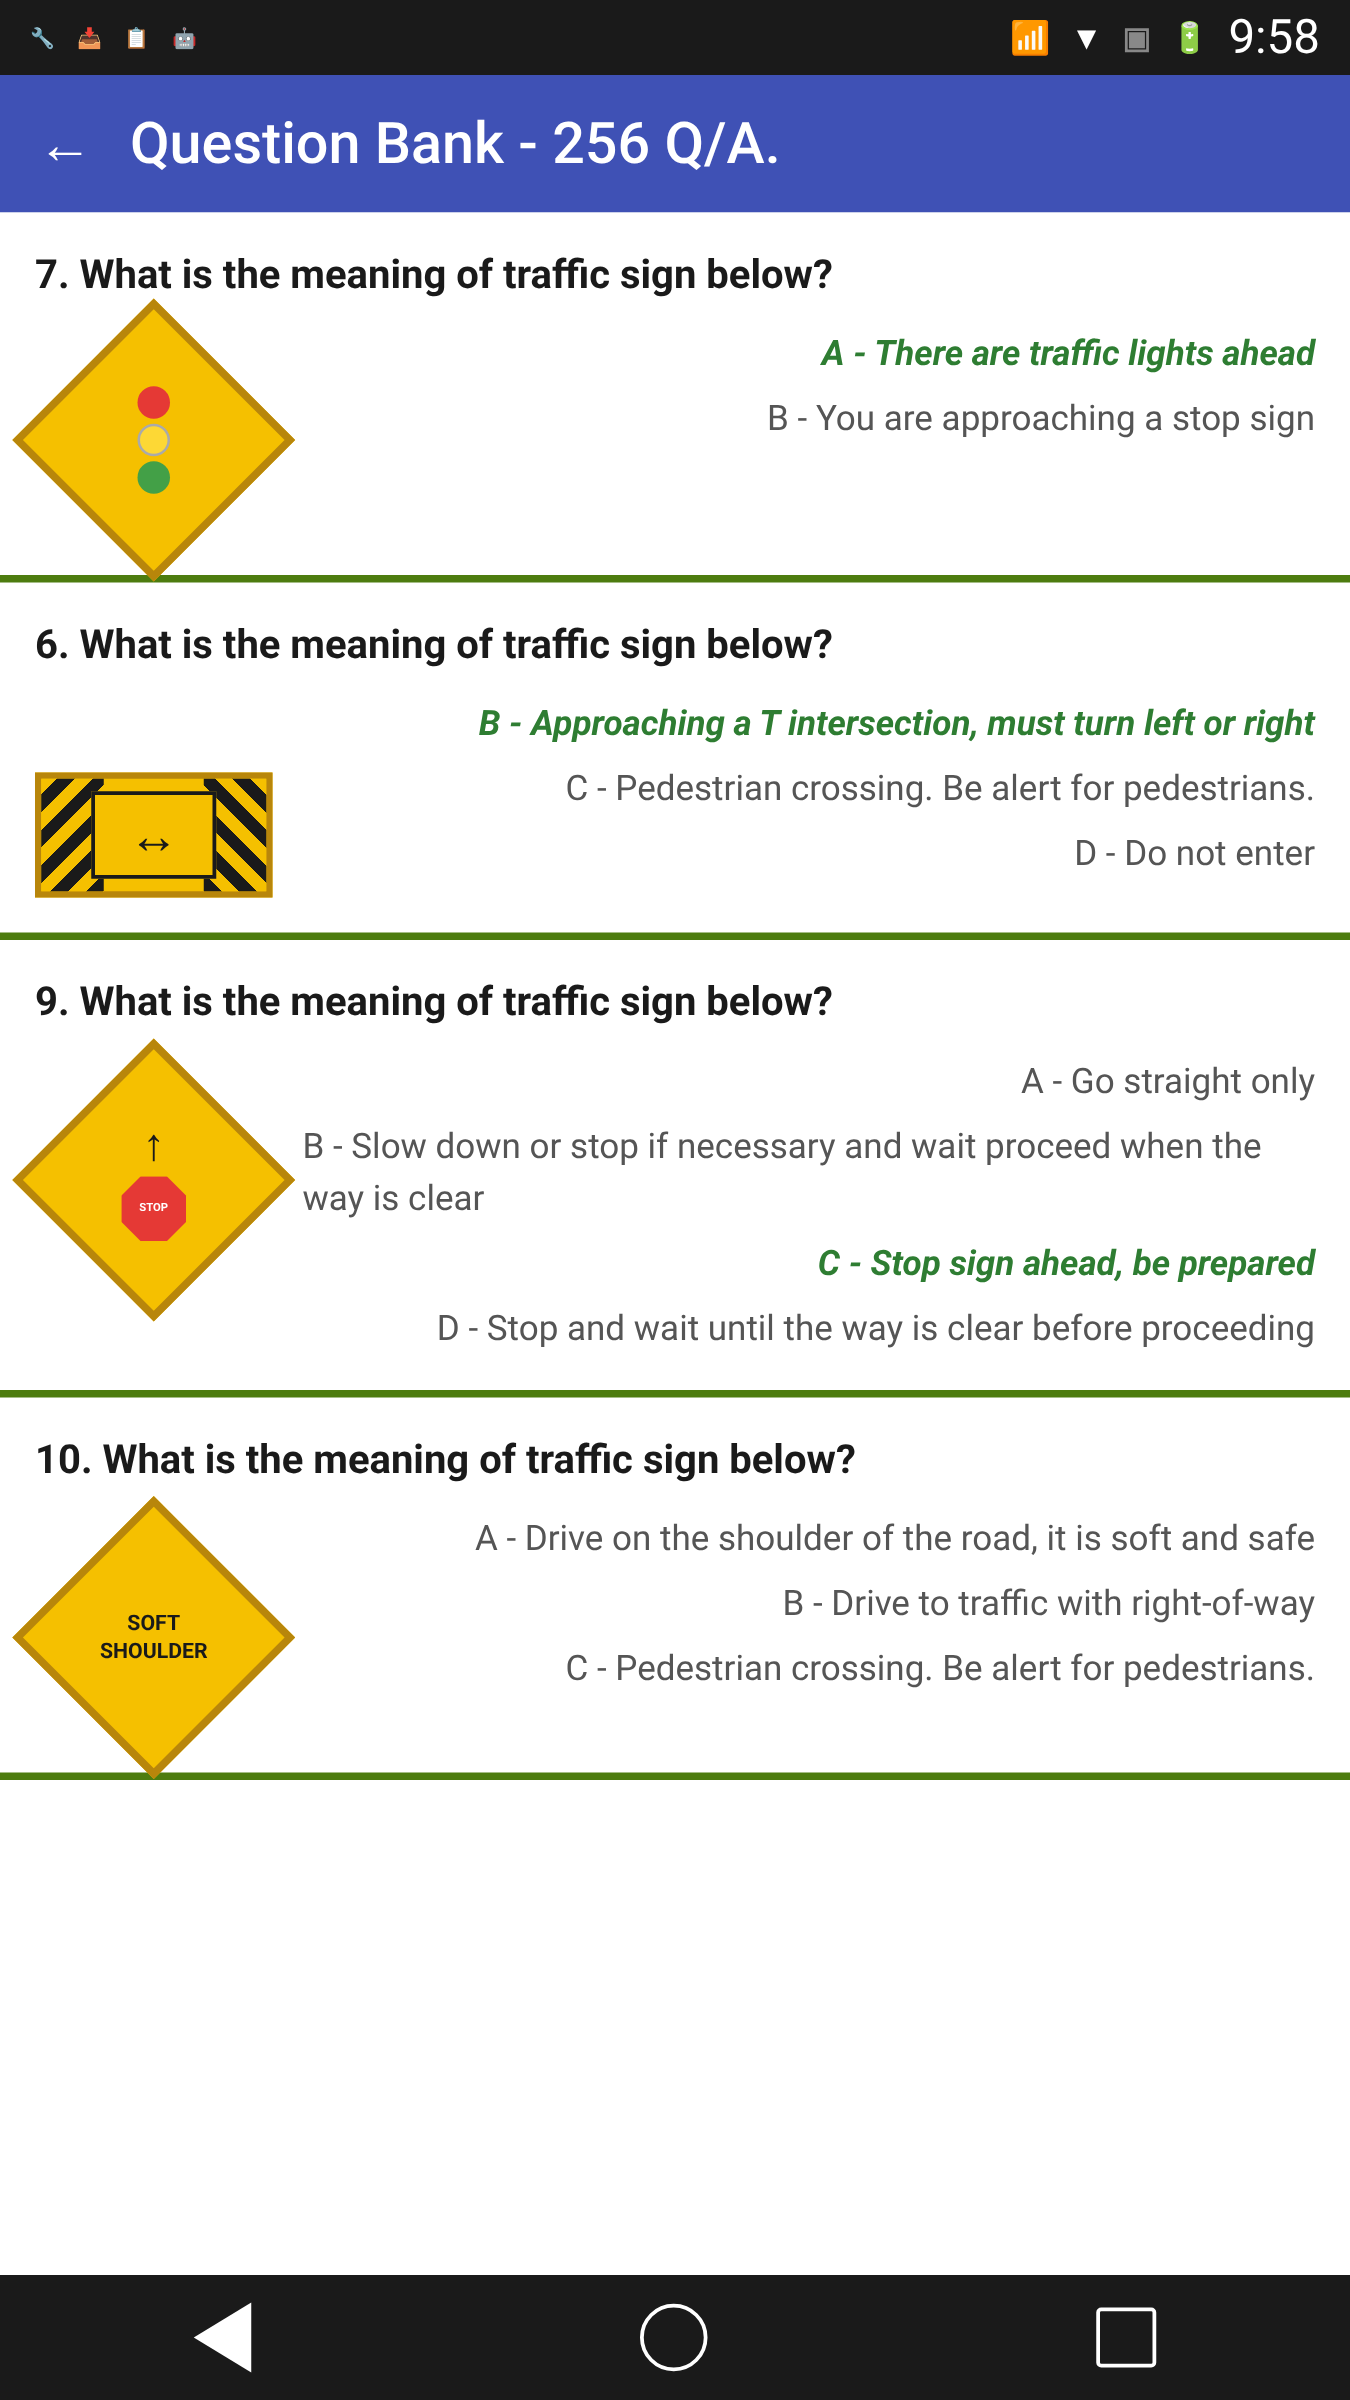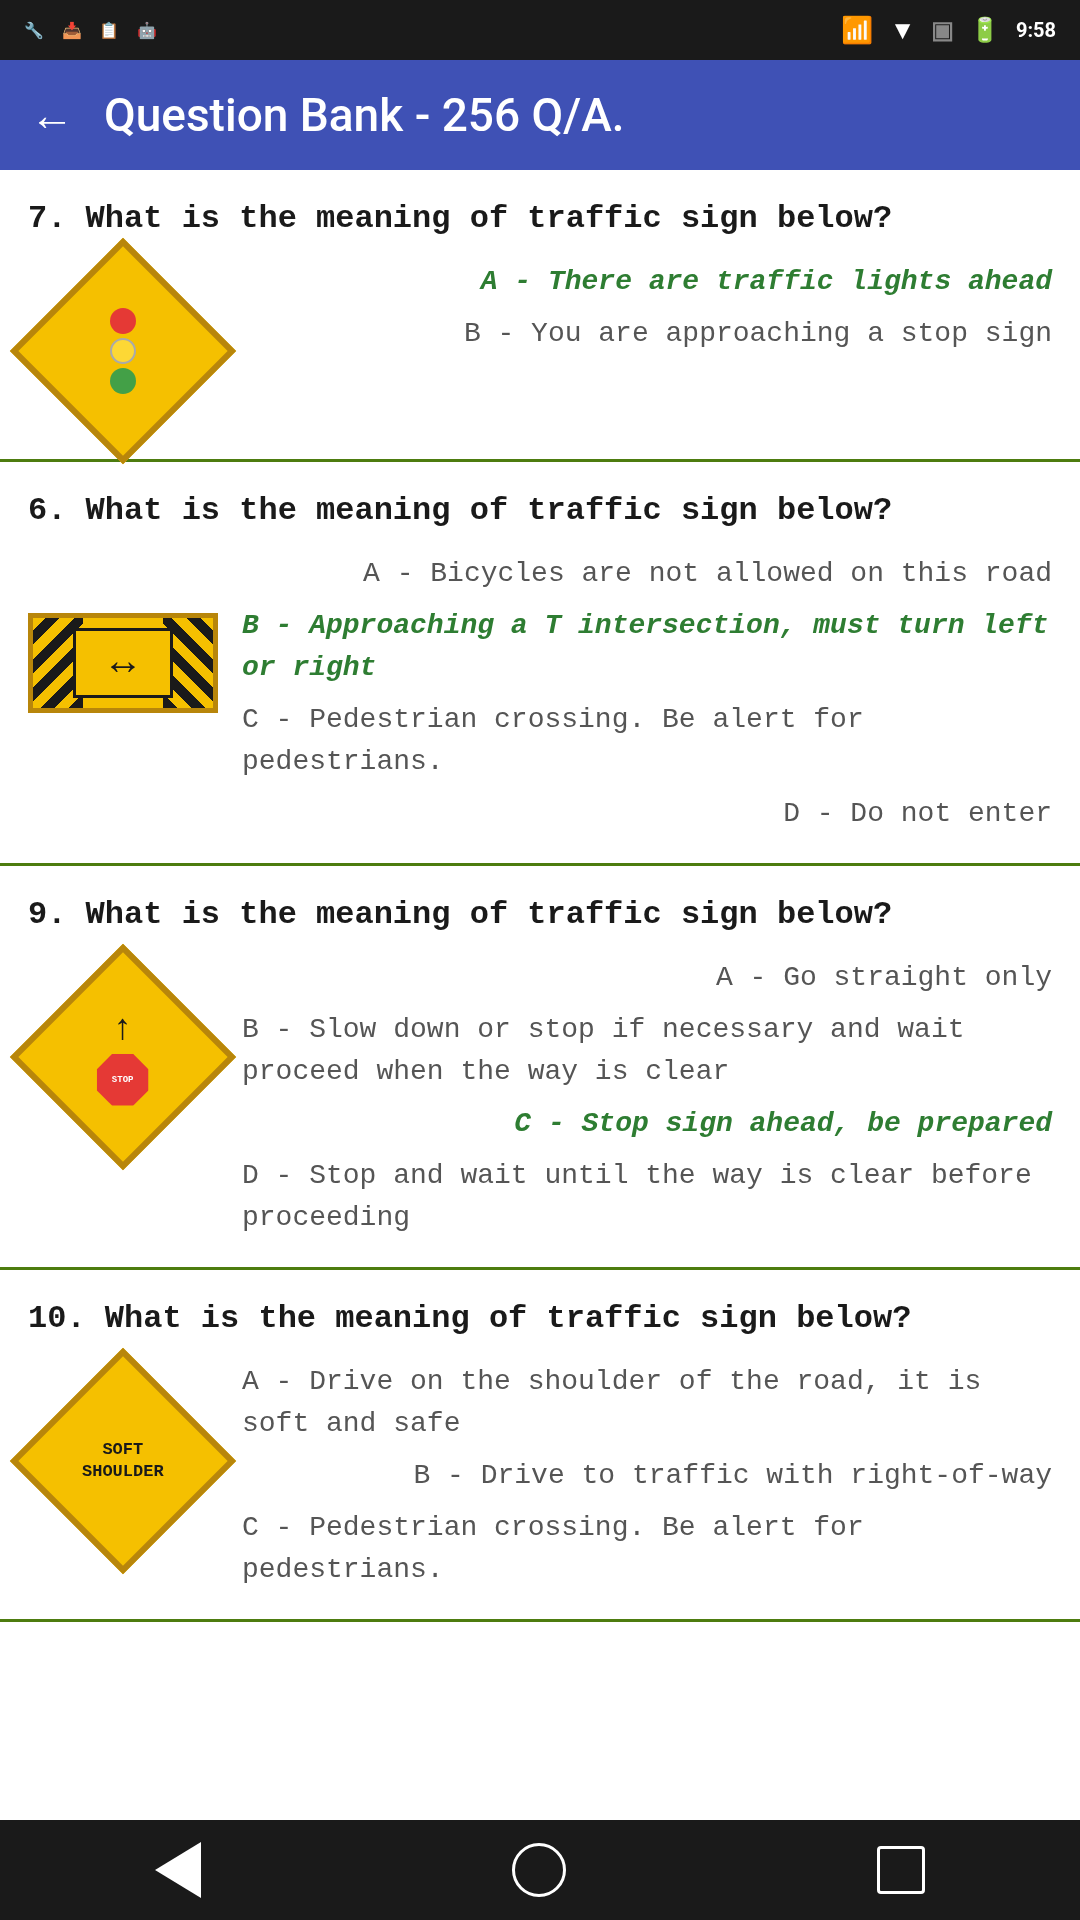--- a/index.html
+++ b/index.html
@@ -58,22 +58,21 @@
 
     
     .content {
       flex: 1;
       background: white;
     }
 
     
     .question-block {
       padding: 30px 28px 28px 28px;
-      border-bottom: 3px solid #4d7c0f;
-      font-family: Liberation Mono, monospace;
+      border-bottom: 6px solid #4d7c0f;
     }
     .question-text {
       font-size: 32px;
       font-weight: bold;
       color: #1a1a1a;
       margin-bottom: 24px;
     }
     .question-body {
       display: flex;
       gap: 24px;
@@ -294,21 +293,21 @@
     <span>🔧</span>
     <span>📥</span>
     <span>📋</span>
     <span>🤖</span>
   </div>
   <div class="status-bar-right">
     <span style="font-size:26px;">📶</span>
     <span style="font-size:26px;">▼</span>
     <span style="font-size:24px;color:#888;">▣</span>
     <span style="font-size:24px;">🔋</span>
-    <span style="font-size:20px;font-weight:bold;">9:58</span>
+    <span style="font-size:38px;font-weight:normal;">9:58</span>
   </div>
 </div>
 
 <div class="top-bar">
   <span class="back-arrow">←</span>
   <span class="top-bar-title">Question Bank - 256 Q/A.</span>
 </div>
 
 <div class="content">
 
@@ -339,21 +338,20 @@
       <div class="sign-area" style="padding-top:60px;">
         <div class="sign-t-intersection">
           <div class="sign-t-stripes"></div>
           <div class="sign-t-center">
             <span class="arrows-lr">↔</span>
           </div>
           <div class="sign-t-stripes-right"></div>
         </div>
       </div>
       <div class="answers-area">
-        <div class="answer">A - Bicycles are not allowed on this road</div>
         <div class="answer correct">B - Approaching a T intersection, must turn left or right</div>
         <div class="answer">C - Pedestrian crossing. Be alert for pedestrians.</div>
         <div class="answer">D - Do not enter</div>
       </div>
     </div>
   </div>
 
   <div class="question-block">
     <div class="question-text">9. What is the meaning of traffic sign below?</div>
     <div class="question-body">

